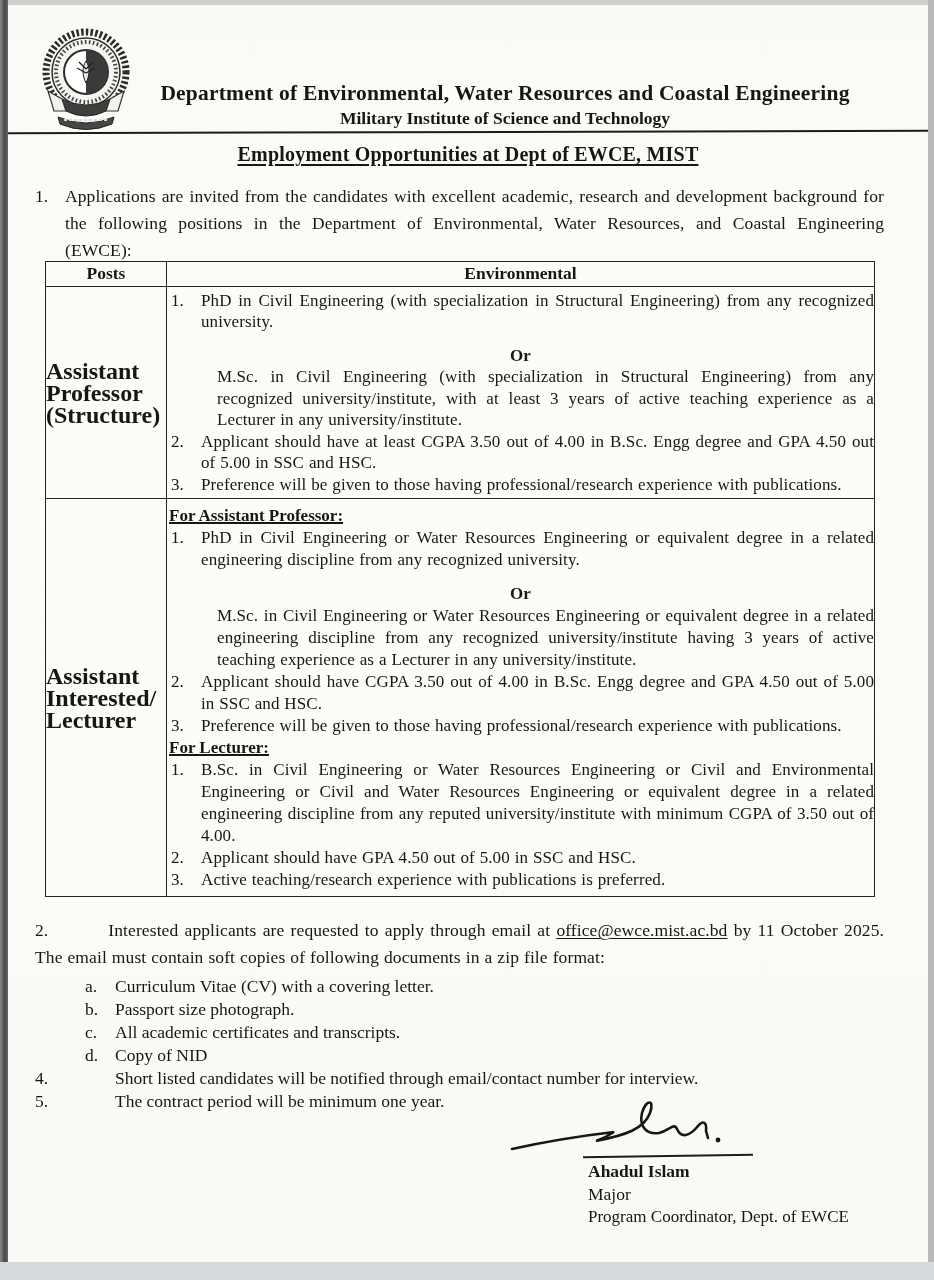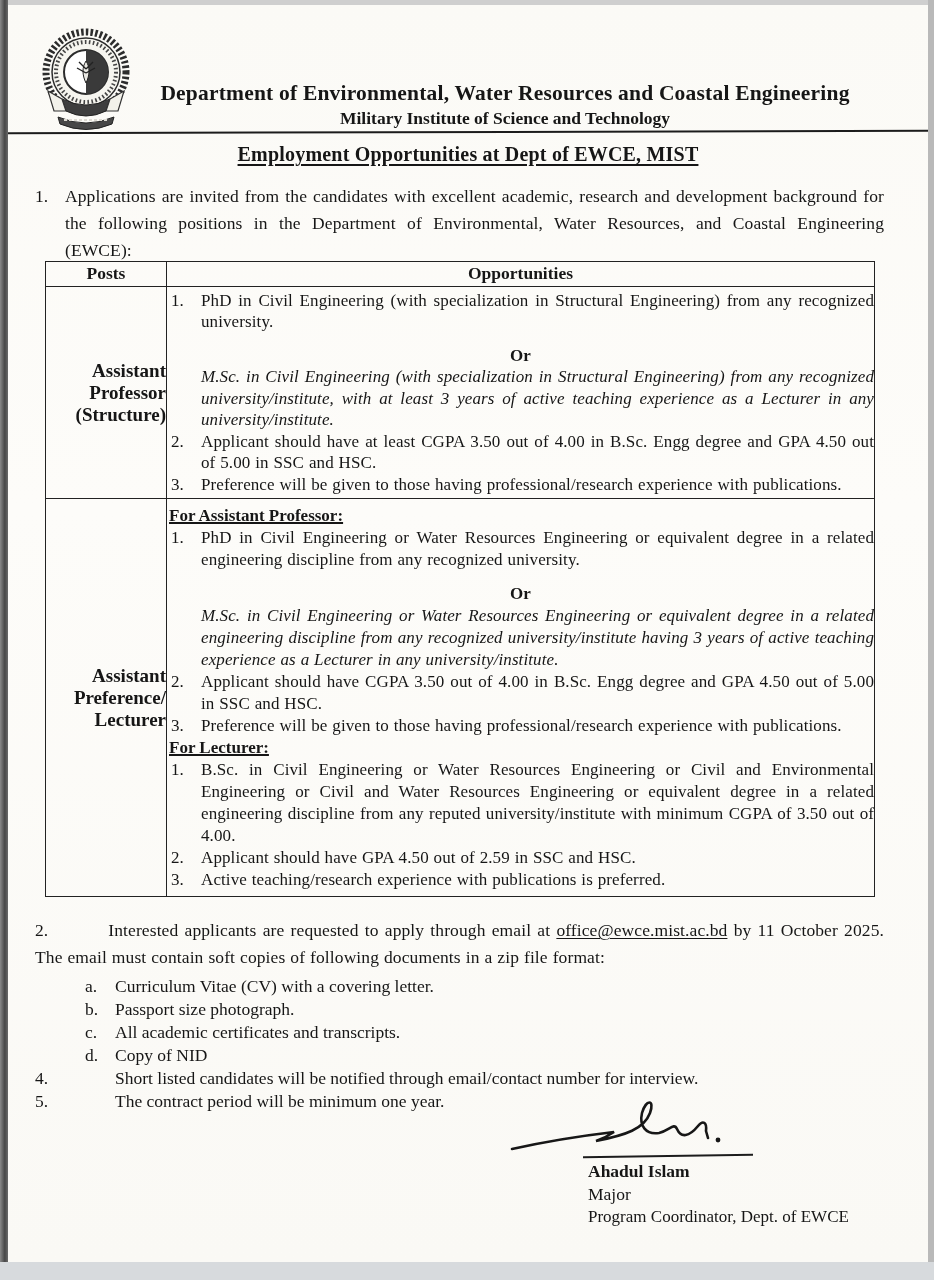--- a/index.html
+++ b/index.html
@@ -30,27 +30,27 @@
   
   .intro{position:absolute;left:27px;right:44px;top:178px;display:flex;font-size:17.5px;line-height:27px;}
   .intro .marker{flex:0 0 30px;}
   .intro .itext{flex:1;text-align:justify;letter-spacing:.1px;word-spacing:1px;}
 
   
   table.quals{position:absolute;left:37px;top:256px;width:830px;border-collapse:collapse;
     font-size:17px;line-height:21.5px;}
   table.quals th,table.quals td{border:1.6px solid #222;padding:0;vertical-align:middle;}
   table.quals th{font-size:17.5px;font-weight:bold;height:22px;padding:1px 0;}
-  td.post{width:120px;text-align:right;font-weight:bold;font-size:19px;line-height:22px;}
+  td.post{width:120px;text-align:left;font-weight:bold;font-size:24px;line-height:22px;}
   td.qcell{padding:2px 6px 2px 6px;vertical-align:top;}
   .r1{height:212px;} .r2{height:398px;line-height:22px;}
   .qitem{display:flex;}
   .qitem .n{flex:0 0 30px;padding-left:4px;}
   .qitem .t{flex:1;text-align:justify;letter-spacing:.1px;word-spacing:.5px;}
-  .qcont{margin-left:34px;text-align:justify;letter-spacing:.1px;word-spacing:.5px;font-style:italic;}
+  .qcont{margin-left:50px;text-align:justify;letter-spacing:.1px;word-spacing:.5px;}
   .orline{text-align:center;font-weight:bold;margin-top:12px;}
   .qhead{font-weight:bold;text-decoration:underline;text-decoration-thickness:1.5px;padding-left:2px;}
 
   
   .after{position:absolute;left:27px;right:44px;top:912px;font-size:17.5px;}
   .para2{text-align:justify;line-height:27px;letter-spacing:.1px;word-spacing:.5px;}
   .para2 .tab{display:inline-block;width:60px;}
   .para2 .email{text-decoration:underline;text-underline-offset:2px;}
   .doclist{margin:4px 0 0 50px;line-height:23px;}
   .docitem{display:flex;}
@@ -99,21 +99,21 @@
 
     <div class="intro">
       <span class="marker">1.</span>
       <div class="itext">Applications are invited from the candidates with excellent academic, research and development background for the following positions in the Department of Environmental, Water Resources, and Coastal Engineering (EWCE):</div>
     </div>
 
     <table class="quals">
       <tbody>
           <tr>
         <th style="width:120px">Posts</th>
-        <th>Opportunities</th>
+        <th>Environmental</th>
       </tr>
       <tr class="r1">
         <td class="post">
           <div>Assistant</div>
           <div>Professor</div>
           <div>(Structure)</div>
         </td>
         <td class="qcell">
           <div class="qitem">
             <span class="n">1.</span>
@@ -127,21 +127,21 @@
           </div>
           <div class="qitem">
             <span class="n">3.</span>
             <div class="t">Preference will be given to those having professional/research experience with publications.</div>
           </div>
         </td>
       </tr>
       <tr class="r2">
         <td class="post">
           <div>Assistant</div>
-          <div>Preference/</div>
+          <div>Interested/</div>
           <div>Lecturer</div>
         </td>
         <td class="qcell">
           <div class="qhead">For Assistant Professor:</div>
           <div class="qitem">
             <span class="n">1.</span>
             <div class="t">PhD in Civil Engineering or Water Resources Engineering or equivalent degree in a related engineering discipline from any recognized university.</div>
           </div>
           <div class="orline">Or</div>
           <div class="qcont">M.Sc. in Civil Engineering or Water Resources Engineering or equivalent degree in a related engineering discipline from any recognized university/institute having 3 years of active teaching experience as a Lecturer in any university/institute.</div>
@@ -153,21 +153,21 @@
             <span class="n">3.</span>
             <div class="t">Preference will be given to those having professional/research experience with publications.</div>
           </div>
           <div class="qhead">For Lecturer:</div>
           <div class="qitem">
             <span class="n">1.</span>
             <div class="t">B.Sc. in Civil Engineering or Water Resources Engineering or Civil and Environmental Engineering or Civil and Water Resources Engineering or equivalent degree in a related engineering discipline from any reputed university/institute with minimum CGPA of 3.50 out of 4.00.</div>
           </div>
           <div class="qitem">
             <span class="n">2.</span>
-            <div class="t">Applicant should have GPA 4.50 out of 2.59 in SSC and HSC.</div>
+            <div class="t">Applicant should have GPA 4.50 out of 5.00 in SSC and HSC.</div>
           </div>
           <div class="qitem">
             <span class="n">3.</span>
             <div class="t">Active teaching/research experience with publications is preferred.</div>
           </div>
         </td>
       </tr>
     </tbody>
       </table>
 

